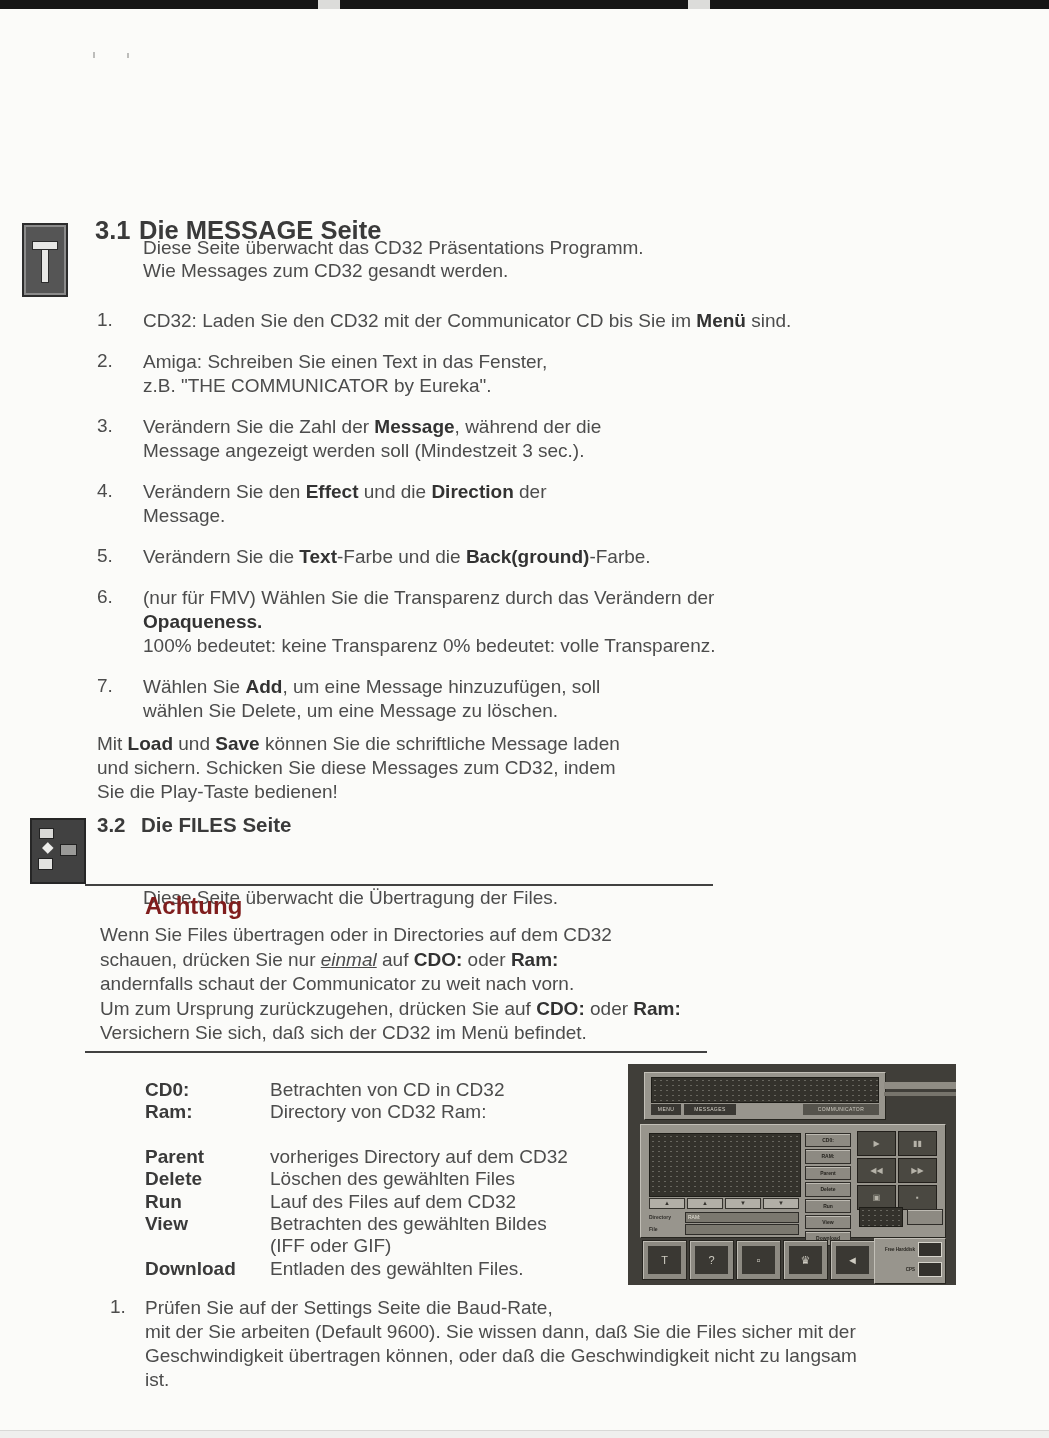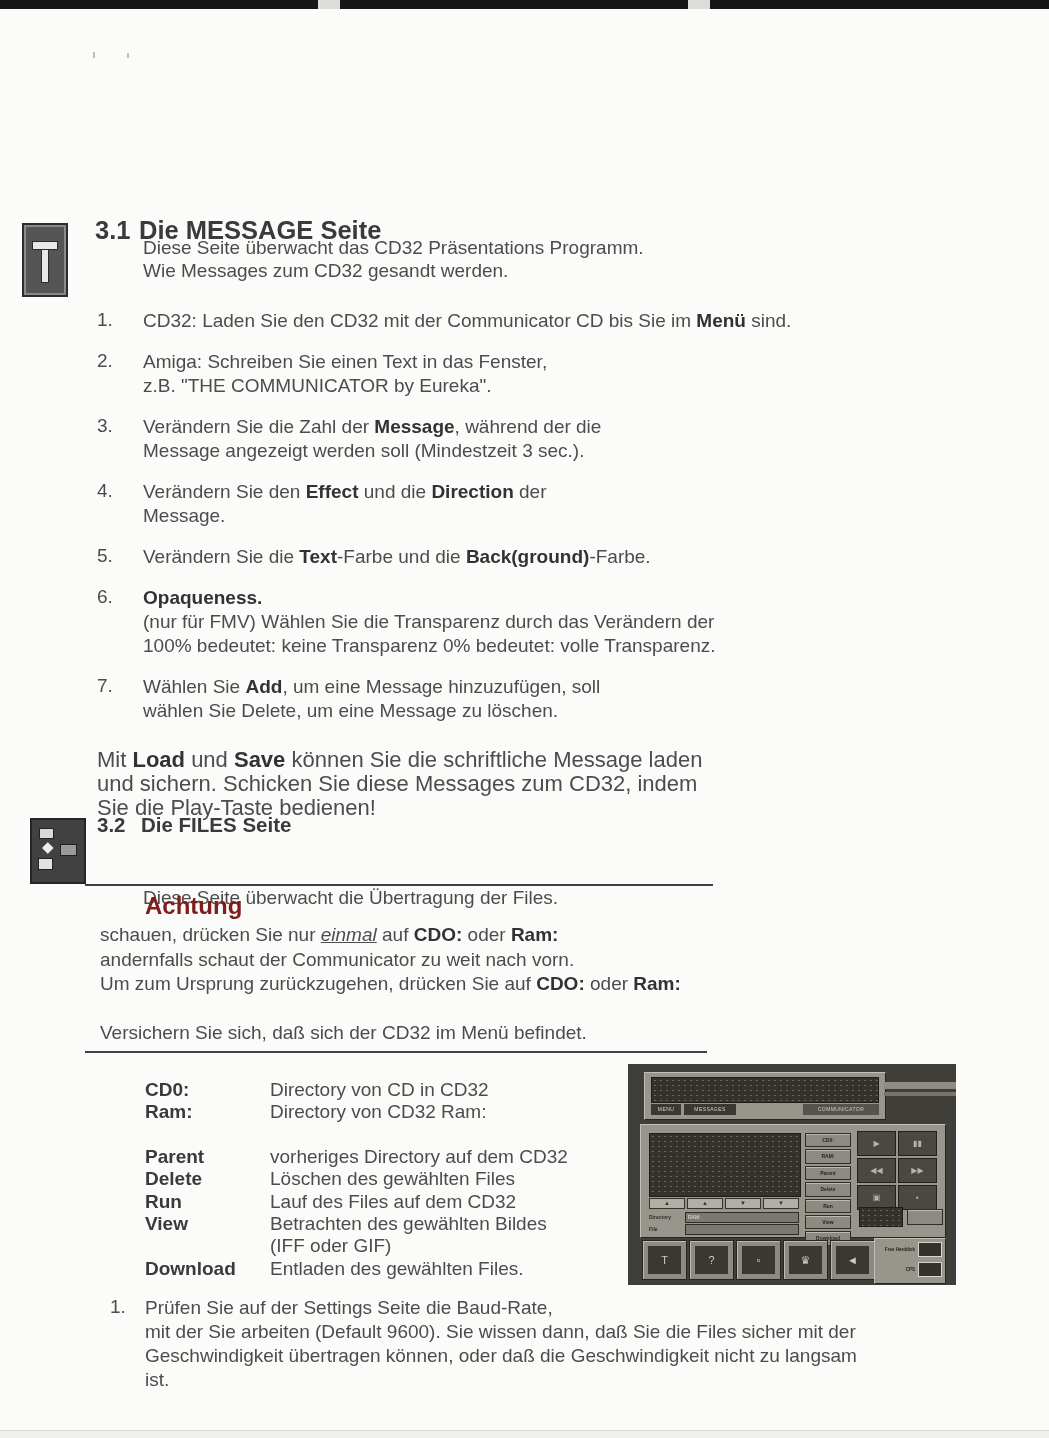--- a/index.html
+++ b/index.html
@@ -29,21 +29,21 @@
 
   
   .h31{position:absolute;left:95px;top:216px;font-size:25.5px;font-weight:bold;color:#3a3a3a;}
   .h31 .hnum{display:inline-block;width:44px;}
   .intro31{position:absolute;left:143px;top:236px;font-size:19px;}
   .intro31 .line{line-height:23px;}
   .list31{position:absolute;left:97px;top:309px;width:860px;font-size:19px;}
   .li{display:flex;margin-bottom:17px;}
   .li .num{flex:0 0 46px;}
   .line{line-height:24px;}
-  .outro31{position:absolute;left:97px;top:748px;font-size:22px;}
+  .outro31{position:absolute;left:97px;top:732px;font-size:19px;}
   .h32{position:absolute;left:97px;top:813px;font-size:20.5px;font-weight:bold;color:#3a3a3a;}
   .h32 .hnum{display:inline-block;width:44px;}
   .intro32{position:absolute;left:143px;top:839px;font-size:19px;margin-top:48px;}
   .rule{position:absolute;height:2px;background:#414141;}
   .hr1{left:85px;top:884px;width:628px;}
   .hr2{left:85px;top:1051px;width:622px;}
   .achtung-title{position:absolute;left:145px;top:892px;font-size:24px;font-weight:bold;color:#7f1d1d;}
   .achtung-body{position:absolute;left:100px;top:923px;font-size:19px;}
   .achtung-body .line{line-height:24.5px;}
   .versichern{position:absolute;left:100px;top:1022px;font-size:19px;}
@@ -158,22 +158,22 @@
         <div class="ibody">
 
         <div class="line"><span>Verändern Sie die </span><span class="b">Text</span><span>-Farbe und die </span><span class="b">Back(ground)</span><span>-Farbe.</span></div>
         </div>
       </div>
 
       <div class="li">
         <div class="num">6.</div>
         <div class="ibody">
 
-        <div class="line"><span class="b">Opaqueness.</span></div>
-          <div class="line"><span>(nur für FMV) Wählen Sie die Transparenz durch das Verändern der</span></div>
+        <div class="line"><span>(nur für FMV) Wählen Sie die Transparenz durch das Verändern der</span></div>
+          <div class="line"><span class="b">Opaqueness.</span></div>
           <div class="line"><span>100% bedeutet: keine Transparenz 0% bedeutet: volle Transparenz.</span></div>
         </div>
       </div>
 
       <div class="li">
         <div class="num">7.</div>
         <div class="ibody">
 
         <div class="line"><span>Wählen Sie </span><span class="b">Add</span><span>, um eine Message hinzuzufügen, soll</span></div>
           <div class="line"><span>wählen Sie Delete, um eine Message zu löschen.</span></div>
@@ -196,34 +196,35 @@
   </div>
 
   <div class="h32"><span class="hnum">3.2</span><span>Die FILES Seite</span></div>
   <div class="intro32">Diese Seite überwacht die Übertragung der Files.</div>
 
   <div class="rule hr1"></div>
 
   <div class="achtung-title">Achtung</div>
   <div class="achtung-body">
 
+  <div class="line"><span>Wenn Sie Files übertragen oder in Directories auf dem CD32</span></div>
       <div class="line"><span>schauen, drücken Sie nur </span><span class="i">einmal</span><span> auf </span><span class="b">CDO:</span><span> oder </span><span class="b">Ram:</span></div>
       <div class="line"><span>andernfalls schaut der Communicator zu weit nach vorn.</span></div>
       <div class="line"><span>Um zum Ursprung zurückzugehen, drücken Sie auf </span><span class="b">CDO:</span><span> oder </span><span class="b">Ram:</span></div>
     </div>
   <div class="versichern">Versichern Sie sich, daß sich der CD32 im Menü befindet.</div>
 
   <div class="rule hr2"></div>
 
   <div class="cmdtable">
     <div>
 
         <div class="trow">
           <div class="tlabel">CD0:</div>
-          <div class="tdesc">Directory von CD in CD32</div>
+          <div class="tdesc">Betrachten von CD in CD32</div>
         </div>
 
         <div class="trow">
           <div class="tlabel">Ram:</div>
           <div class="tdesc">Directory von CD32 Ram:</div>
         </div>
       </div>
     <div class="tgap"></div>
     <div>
 

